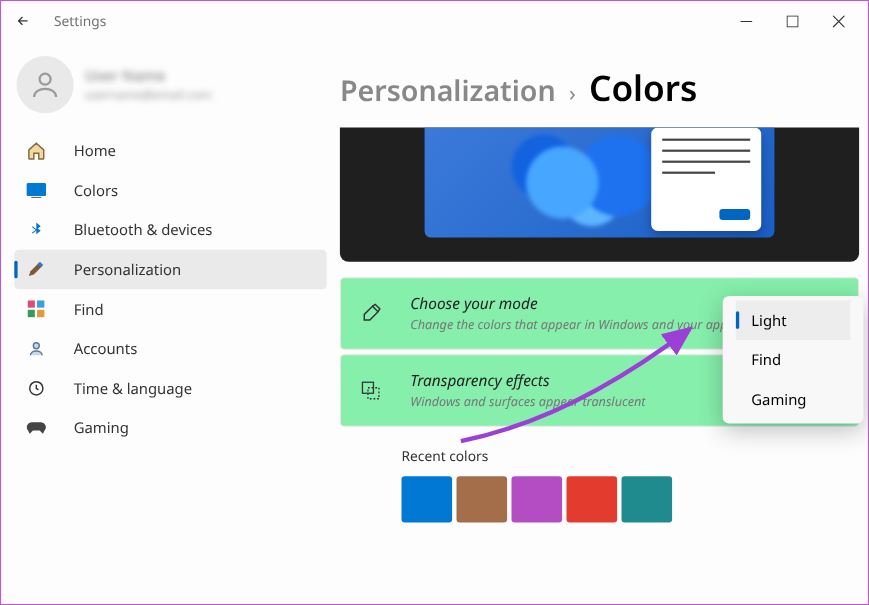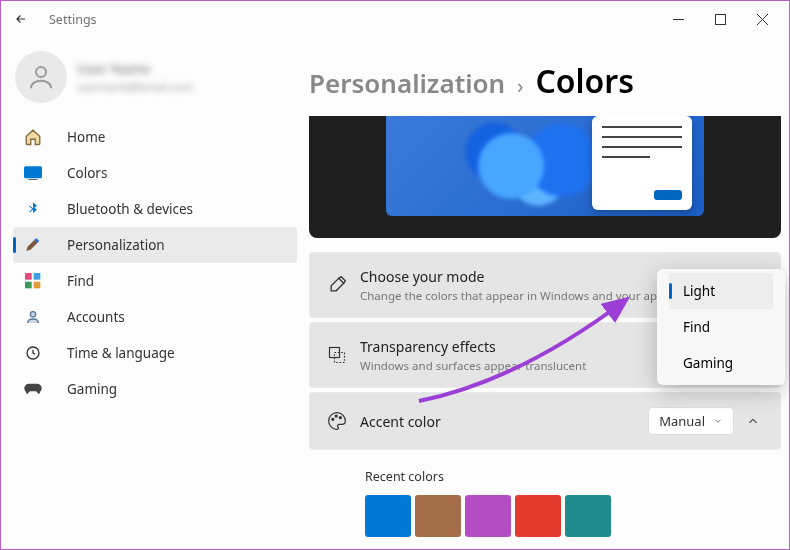--- a/index.html
+++ b/index.html
@@ -44,21 +44,21 @@
   radial-gradient(circle at 55% 45%, #2f6fd0 18%, transparent 19%),
   radial-gradient(circle at 48% 60%, #6fb2f5 14%, transparent 15%),
   radial-gradient(circle at 35% 38%, #2360c0 12%, transparent 13%);
   filter: blur(2px) saturate(130%);
 }
 .popup { position: absolute; right: 12px; top: 0px; width: 100px; height: 94px; background: #fff; border-radius: 6px; box-shadow: 0 4px 10px rgba(0,0,0,0.25); padding: 10px 10px; }
 .popup .line { height: 2px; background: #444; margin-bottom: 8px; }
 .popup .line.short { width: 60%; }
 .popup .btn { position: absolute; bottom: 10px; right: 10px; width: 28px; height: 10px; background: #0067c0; border-radius: 3px; }
 
-.card { border: 1px solid #eaeaea; border-radius: 4px; background: #e5e5e5; margin-bottom: 4px; display: flex; align-items: center; padding: 14px 16px; gap: 12px; position: relative; }
+.card { border: 1px solid #eaeaea; border-radius: 4px; background: #86efac; margin-bottom: 4px; display: flex; align-items: center; padding: 14px 16px; gap: 25px; position: relative; font-style: italic; }
 .cardicon { width: 22px; height: 22px; display: flex; align-items: center; justify-content: center; color: #333; flex-shrink: 0; }
 .cardtext { flex: 1; }
 .cardtitle { font-size: 14px; color: #222; }
 .cardsub { font-size: 11.5px; color: #777; margin-top: 2px; }
 .cardctrl { display: flex; align-items: center; gap: 8px; font-size: 13px; color: #333; }
 .selectbtn { display: flex; align-items: center; gap: 8px; padding: 4px 10px; border: 1px solid #ddd; border-radius: 4px; background: #fff; font-size: 13px; cursor: pointer; }
 .chev { width: 22px; height: 22px; display: flex; align-items: center; justify-content: center; cursor: pointer; }
 
 .dropdown { position: absolute; right: 4px; top: 232px; width: 128px; background: #f8f8f8; border-radius: 6px; box-shadow: 0 6px 22px rgba(0,0,0,0.24); padding: 4px 12px; z-index: 20; }
 .ddel { height: 36px; display: flex; align-items: center; padding: 0 14px; font-size: 13.5px; cursor: pointer; position: relative; }
@@ -230,46 +230,20 @@
             <rect x="3" y="3" width="12" height="12"></rect>
             <rect x="9" y="9" width="12" height="12" stroke-dasharray="2 2"></rect>
           </svg>
         </div>
       <div class="cardtext">
         <div class="cardtitle">Transparency effects</div>
         <div class="cardsub">Windows and surfaces appear translucent</div>
       </div>
     </div>
 
-    <div class="card">
-      <div class="cardicon">
-          <svg width="20" height="20" viewBox="0 0 24 24" fill="none" stroke="#333" stroke-width="1.5">
-            <path d="M12 2a10 10 0 100 20c2 0 2-2 1-3s0-3 2-3h3a4 4 0 004-4A10 10 0 0012 2z"></path>
-            <circle cx="7" cy="10" r="1.2" fill="#333"></circle>
-            <circle cx="11" cy="6" r="1.2" fill="#333"></circle>
-            <circle cx="16" cy="8" r="1.2" fill="#333"></circle>
-          </svg>
-        </div>
-      <div class="cardtext">
-        <div class="cardtitle">Accent color</div>
-      </div>
-      <div class="cardctrl">
-        <div class="selectbtn">
-          <span>Manual</span>
-          <svg width="10" height="10" viewBox="0 0 24 24" fill="none" stroke="#555" stroke-width="2">
-              <path d="M6 9l6 6 6-6"></path>
-            </svg>
-        </div>
-        <div class="chev">
-            <svg width="14" height="14" viewBox="0 0 24 24" fill="none" stroke="#555" stroke-width="2">
-              <path d="M18 15l-6-6-6 6"></path>
-            </svg>
-          </div>
-      </div>
-    </div>
 
     <div>
       <div class="recentlabel">Recent colors</div>
       <div class="swatches">
         <div class="swatch" style="background:#0078d4"></div>
         <div class="swatch" style="background:#a36e49"></div>
         <div class="swatch" style="background:#b44dc3"></div>
         <div class="swatch" style="background:#e43b2f"></div>
         <div class="swatch" style="background:#1f8b8f"></div>
       </div>

